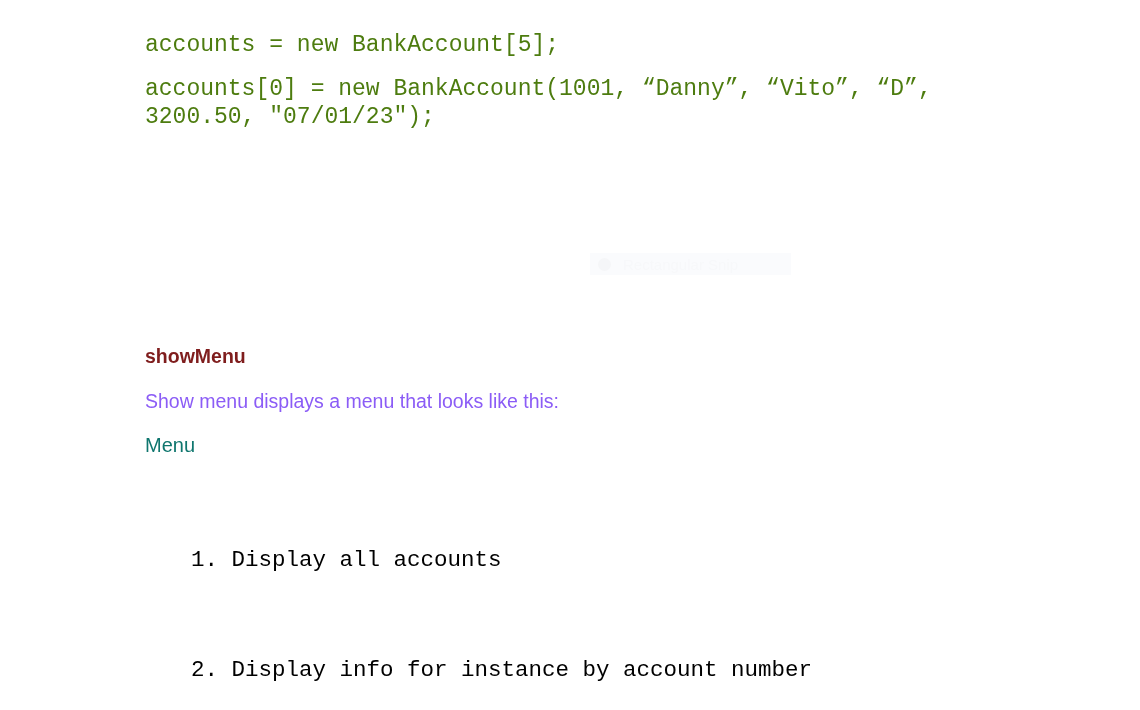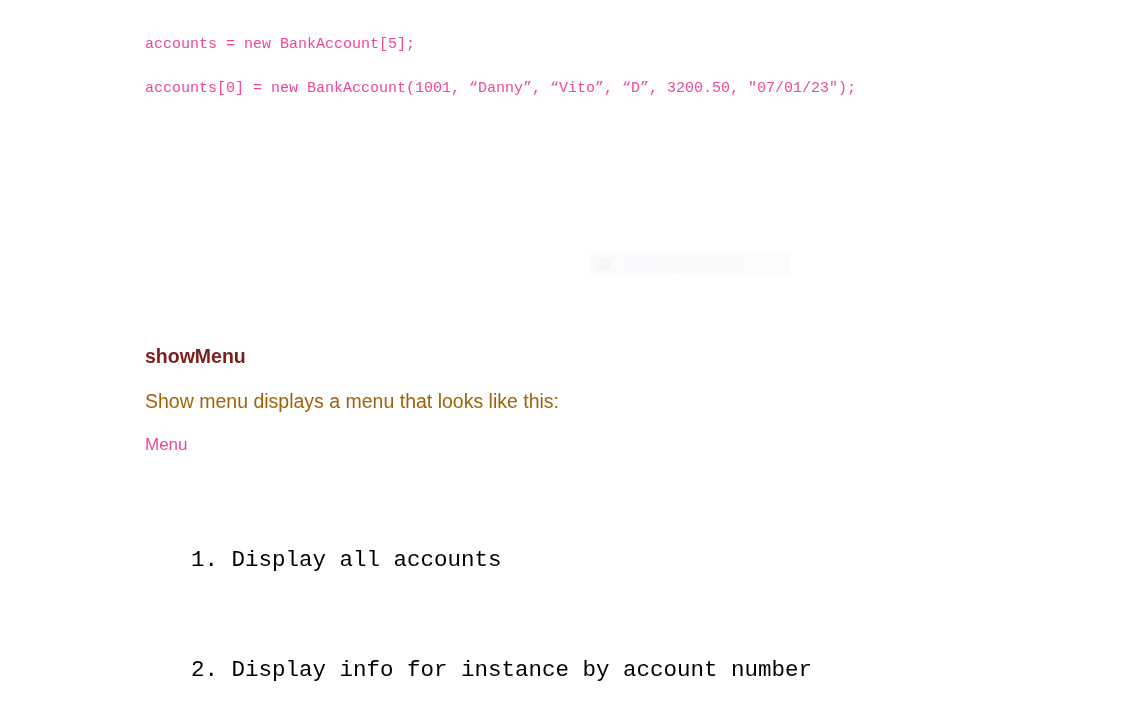--- a/index.html
+++ b/index.html
@@ -20,23 +20,23 @@
     position: relative;
     width: 1140px;
     height: 710px;
     background: #ffffff;
   }
 
   .code-block {
     position: absolute;
     left: 145px;
     font-family: "Liberation Mono", "DejaVu Sans Mono", monospace;
-    font-size: 15px;
+    font-size: 23px;
     line-height: 28px;
-    color: #ec4899;
+    color: #4d7c0f;
     white-space: pre-wrap;
     letter-spacing: 0px;
   }
   .code-line-1 { top: 31px; width: 900px; }
   .code-line-2 { top: 75px; width: 850px; }
 
   .body-para {
     position: absolute;
     left: 145px;
     width: 950px;
@@ -58,32 +58,32 @@
     color: #7f1d1d;
   }
 
   .line-show-menu-desc {
     position: absolute;
     left: 145px;
     top: 388px;
     font-family: "Liberation Sans", sans-serif;
     font-size: 19.5px;
     line-height: 26px;
-    color: #a16207;
+    color: #8b5cf6;
     text-align: right;
   }
 
   .line-menu-label {
     position: absolute;
     left: 145px;
     top: 432px;
     font-family: "Liberation Sans", sans-serif;
-    font-size: 17px;
+    font-size: 20px;
     line-height: 26px;
-    color: #ec4899;
+    color: #0f766e;
   }
 
   .menu-list {
     position: absolute;
     left: 182px;
     top: 475px;
     margin: 0;
     padding: 0;
     list-style: none;
     font-family: "Liberation Mono", "DejaVu Sans Mono", monospace;

